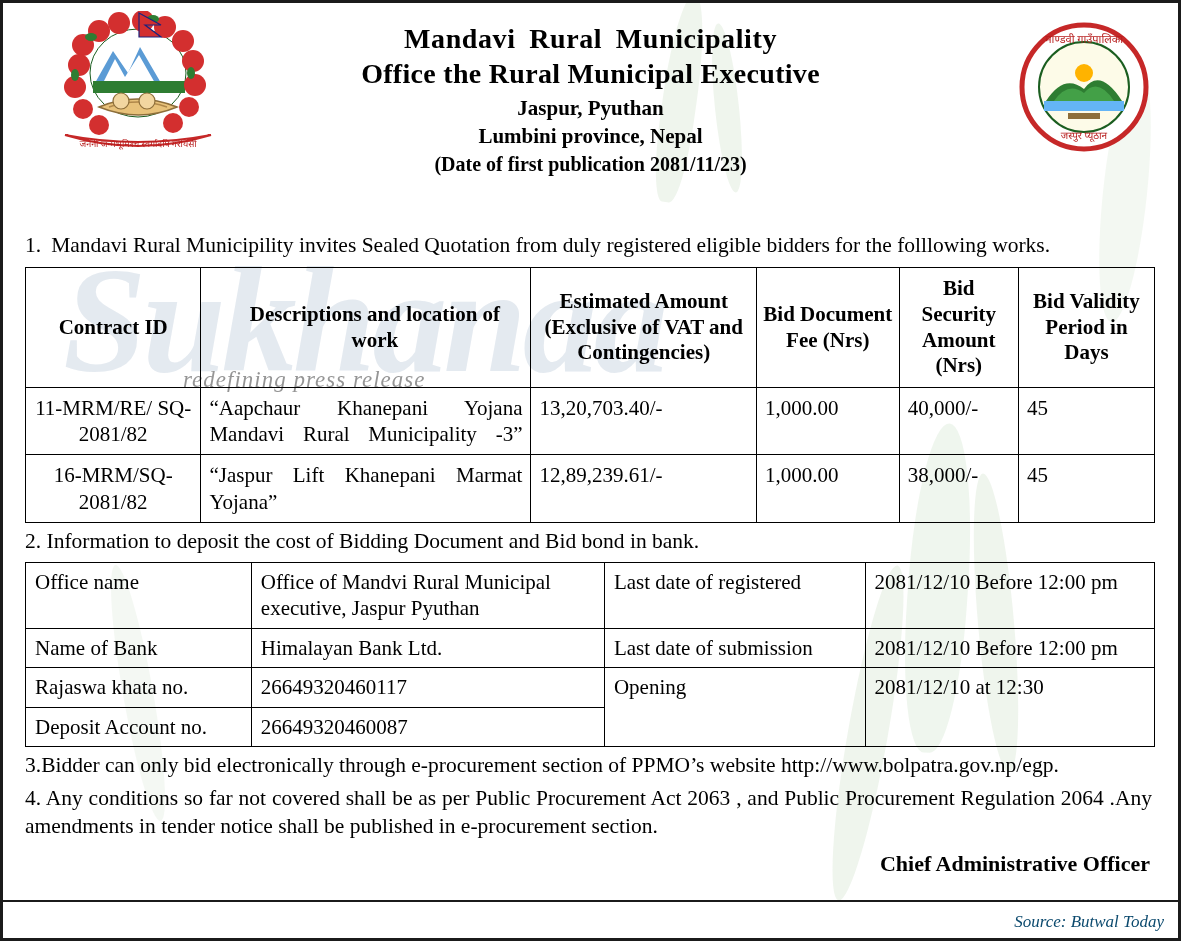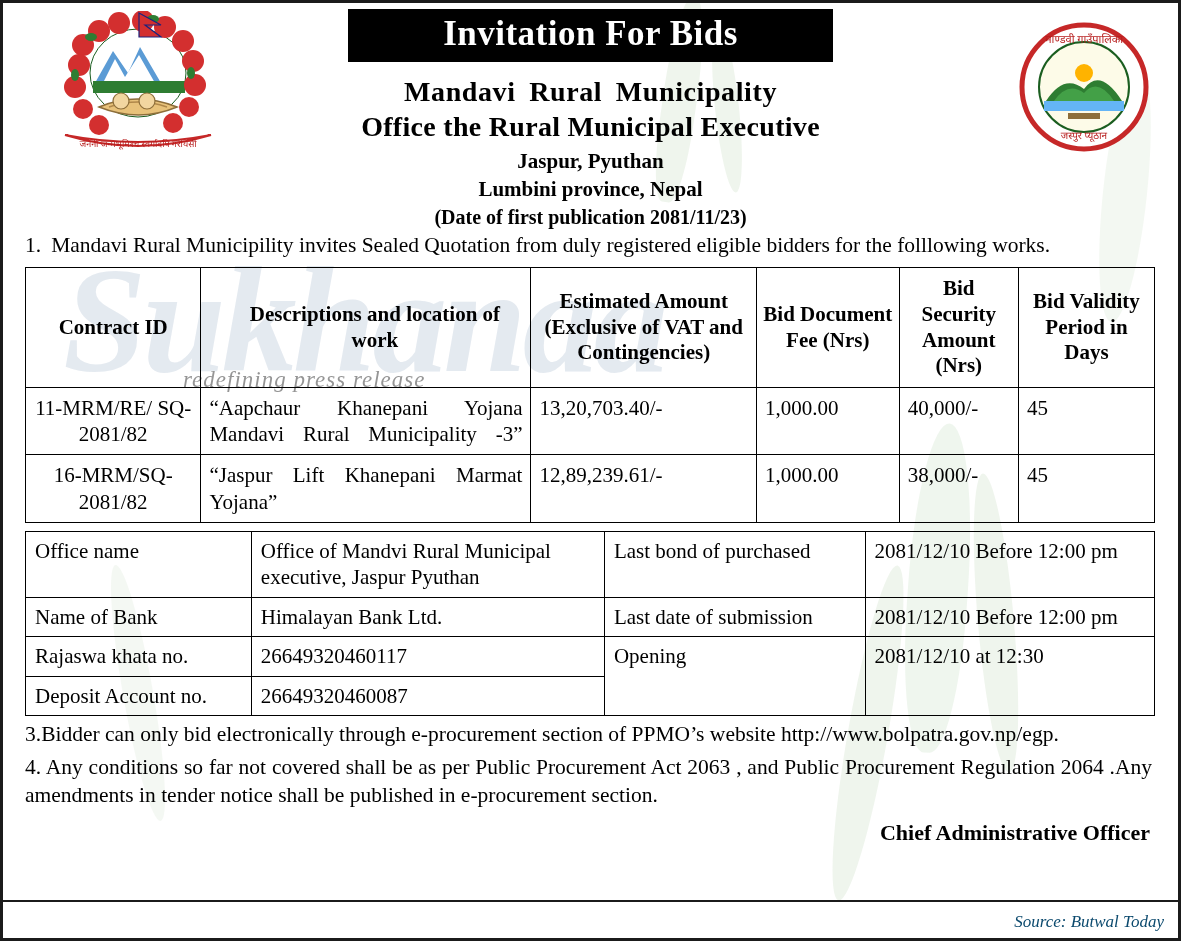--- a/index.html
+++ b/index.html
@@ -302,21 +302,20 @@
         <path d="M32 84 q18 -28 38 -12 q16 -22 38 12 z" fill="#2e7d32"></path>
         <path d="M40 84 q14 -20 30 -8 q14 -16 30 8 z" fill="#43a047"></path>
         <rect x="30" y="84" width="80" height="10" fill="#64b5f6"></rect>
         <circle cx="70" cy="56" r="9" fill="#ffb300"></circle>
         <path d="M54 96 h32 v6 h-32 z" fill="#8d6e3a"></path>
         <text x="70" y="26" font-size="11" text-anchor="middle" fill="#b71c1c" font-family="'Liberation Serif', serif">माण्डवी गाउँपालिका</text>
         <text x="70" y="122" font-size="10" text-anchor="middle" fill="#b71c1c" font-family="'Liberation Serif', serif">जस्पुर प्यूठान</text>
       </svg>
 
       <div class="title-block">
-        <div class="title-banner">Invitation For Bids</div>
         <div class="org-line1">Mandavi  Rural  Municipality</div>
         <div class="org-line2">Office the Rural Municipal Executive</div>
         <div class="addr1">Jaspur, Pyuthan</div>
         <div class="addr2">Lumbini province, Nepal</div>
         <div class="pubdate">(Date of first publication 2081/11/23)</div>
       </div>
     </div>
 
     <div class="para para-1">
       <span class="para-num">1.</span>
@@ -347,27 +346,31 @@
           <td class="c-id">16-MRM/SQ-2081/82</td>
           <td class="c-desc">“Jaspur Lift Khanepani Marmat Yojana”</td>
           <td class="c-amt">12,89,239.61/-</td>
           <td class="c-fee">1,000.00</td>
           <td class="c-sec">38,000/-</td>
           <td class="c-val">45</td>
         </tr>
       </tbody>
     </table>
 
+    <div class="para-2">
+      <span>2.</span>
+      <span>Information to deposit  the cost of Bidding Document and Bid bond in bank.</span>
+    </div>
 
     <table class="t2">
       <tbody>
         <tr>
           <td class="k1">Office name</td>
           <td class="v1">Office of Mandvi Rural Municipal executive, Jaspur Pyuthan</td>
-          <td class="k2">Last bond of   purchased</td>
+          <td class="k2">Last date of   registered</td>
           <td class="v2">2081/12/10  Before   12:00 pm</td>
         </tr>
         <tr>
           <td class="k1">Name of Bank</td>
           <td class="v1">Himalayan Bank Ltd.</td>
           <td class="k2">Last date of submission</td>
           <td class="v2">2081/12/10 Before 12:00 pm</td>
         </tr>
         <tr>
           <td class="k1">Rajaswa khata no.</td>

